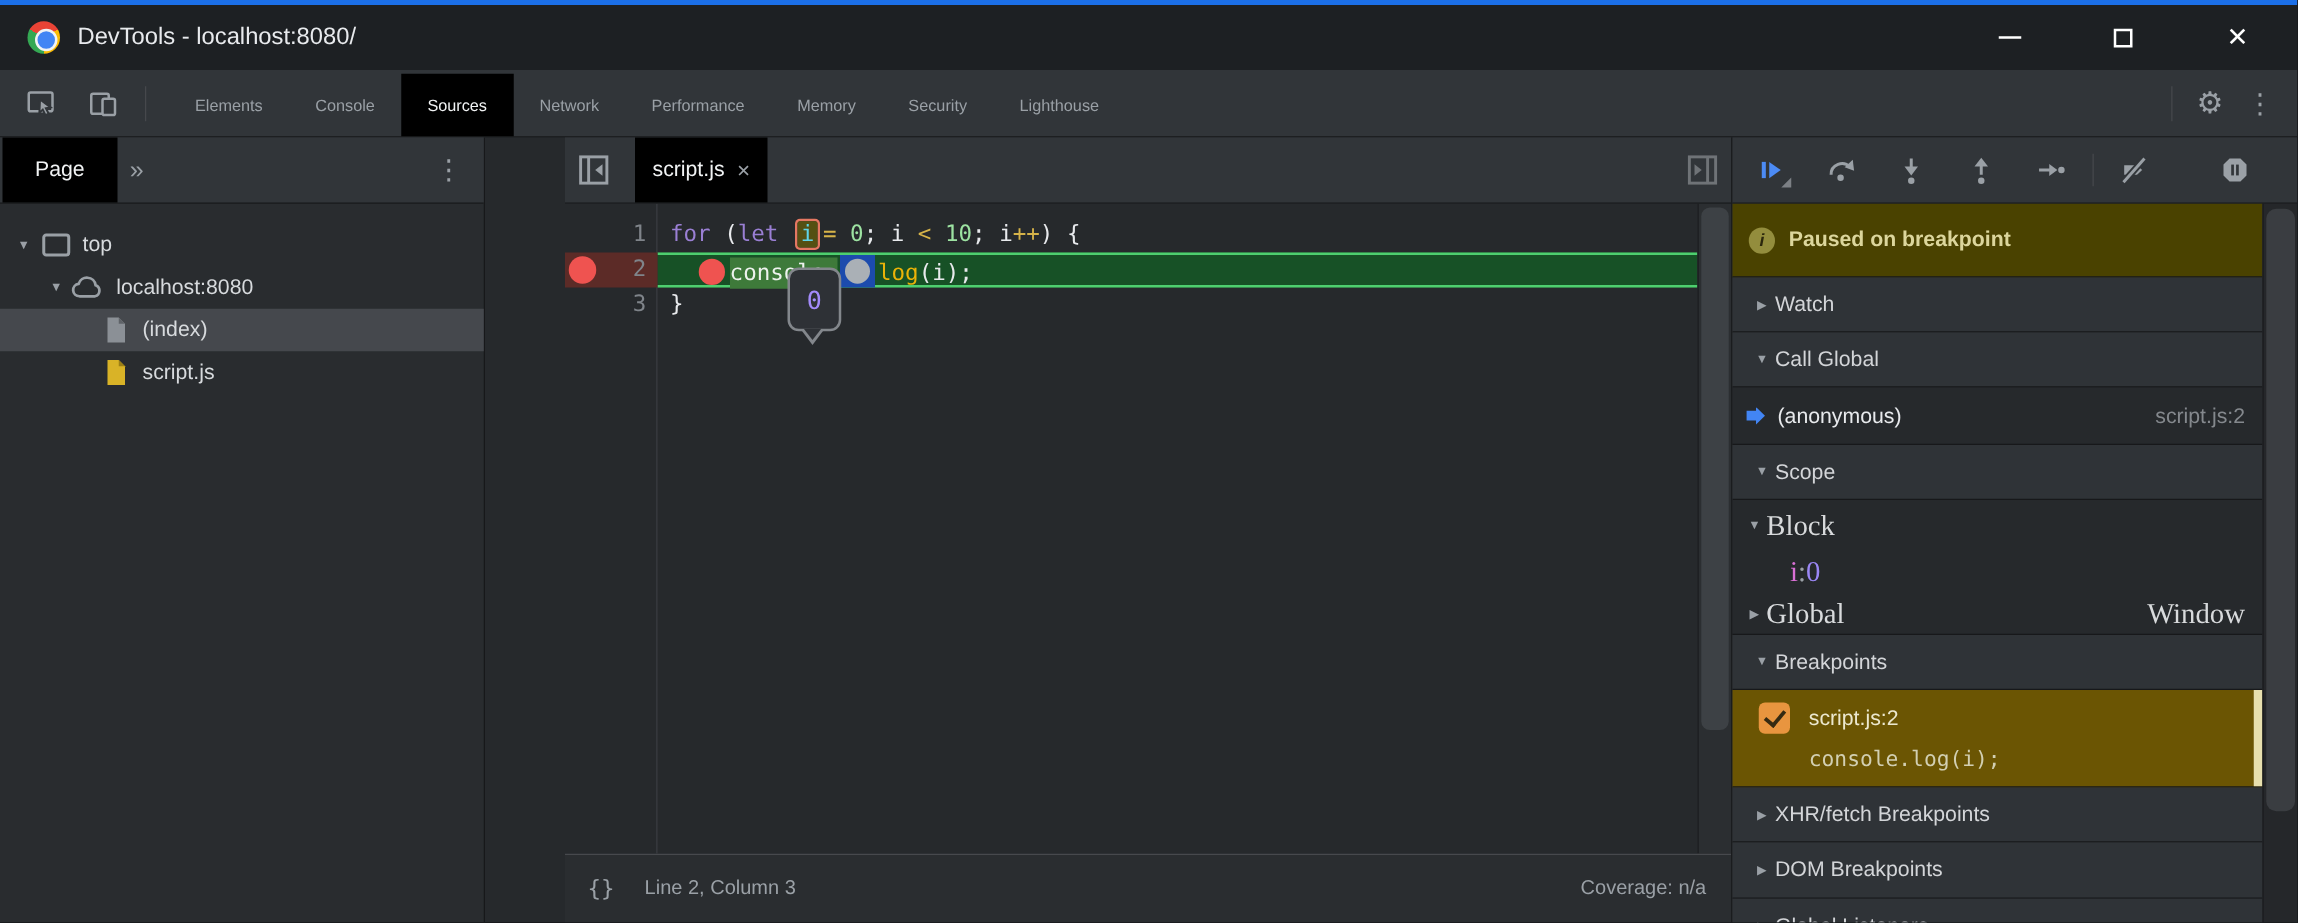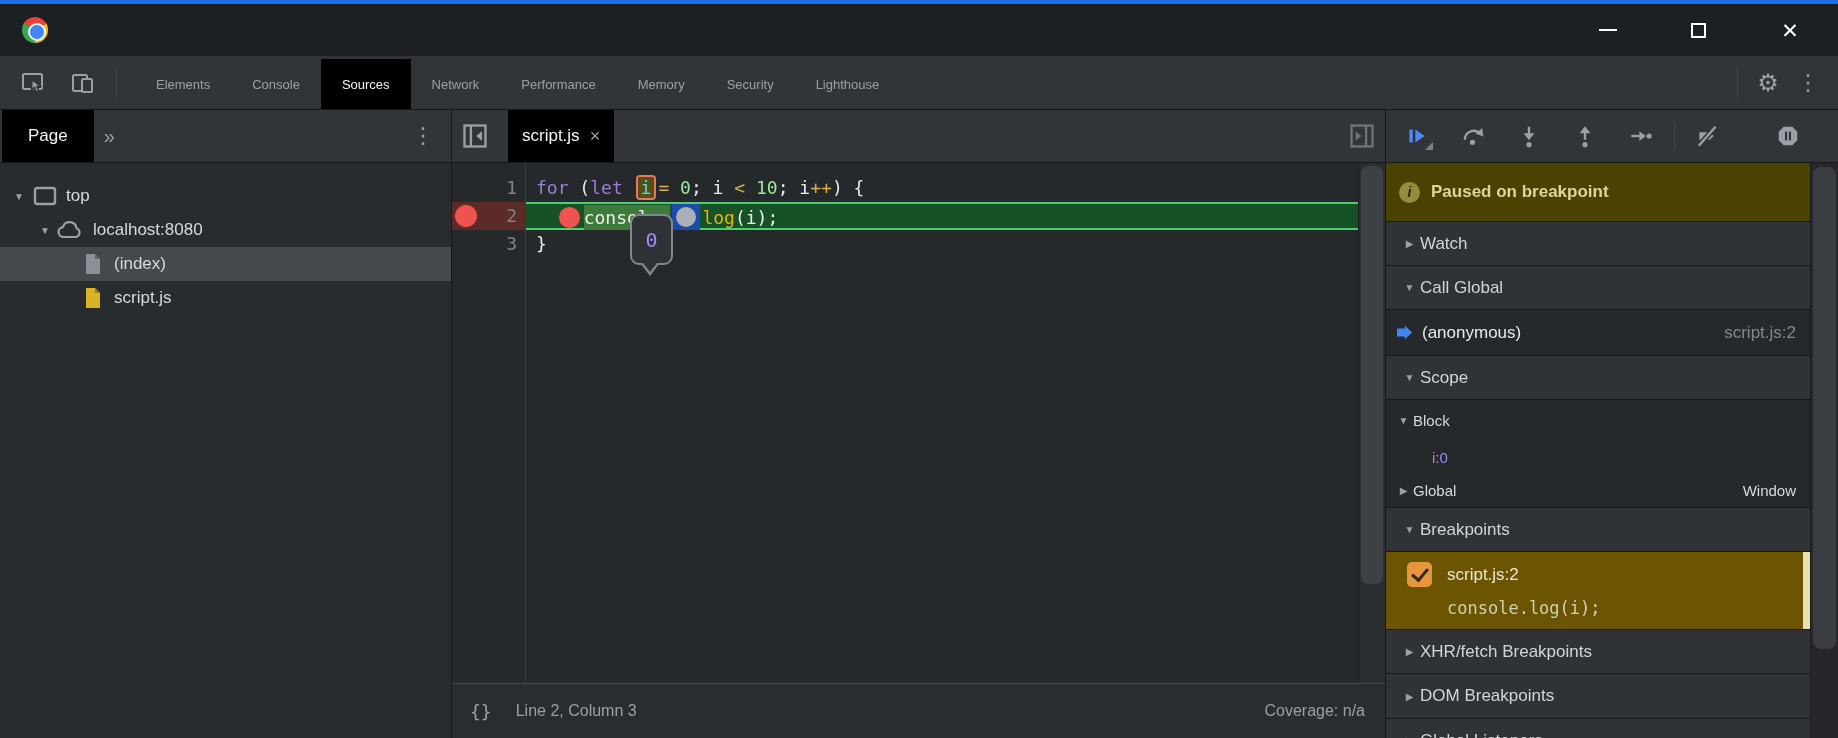--- a/index.html
+++ b/index.html
@@ -36,21 +36,21 @@
   .glyph-btn{width:40px;height:40px;display:flex;align-items:center;justify-content:center;
      color:#9aa0a6;cursor:pointer}
   .gear{font-size:24px}.kebab{font-size:22px;letter-spacing:0}
 
   
   .panels{position:absolute;left:0;top:110px;right:0;bottom:0}
   .panelbar{position:absolute;left:0;top:0;right:0;height:53px;background:#313539;
      border-bottom:1px solid #17181a;display:flex;align-items:stretch}
 
   
-  .sidebar{position:absolute;left:0;top:0;width:452px;bottom:0;background:#292c2f;border-right:1px solid #17181a}
+  .sidebar{position:absolute;left:0;top:0;width:388px;bottom:0;background:#292c2f;border-right:1px solid #17181a}
   .sb-tab{display:flex;align-items:center;padding:0 26px;font-size:17px;color:#9aa0a6;cursor:pointer}
   .sb-tab.active{background:#000;color:#f1f3f4;margin-left:2px}
   .more-tabs{display:flex;align-items:center;color:#9aa0a6;font-size:20px;padding:0 10px;cursor:pointer}
   .sb-kebab{margin-left:auto;margin-right:8px;align-self:center}
   .tree{position:absolute;left:0;top:53px;right:0;bottom:0;padding-top:16px;font-size:17px}
   .tree-row{height:34px;display:flex;align-items:center;color:#d7dadd;cursor:pointer;position:relative}
   .tree-row.selected{background:#45484d}
   .tri{font-size:10px;color:#9aa0a6;width:14px;text-align:center;flex-shrink:0}
   .tree-ic{flex-shrink:0;display:flex;align-items:center;justify-content:center}
 
@@ -116,21 +116,21 @@
   .rp-banner{height:59px;background:#4a4200;padding-left:13px;gap:11px}
   .rp-banner .info-ic{width:21px;height:21px;border-radius:50%;background:#938d3d;color:#2b270c;
       font-weight:bold;font-size:14px;display:flex;align-items:center;justify-content:center;font-style:italic}
   .rp-banner .btext{font-weight:bold;font-size:17px;color:#dcd69c}
   .rp-header{height:44px;background:#2f3337;padding-left:13px;font-size:17px;color:#d3d5d8;cursor:pointer}
   .rp-header .tri{width:21px}
   .rp-frame{height:46px;padding-left:11px;font-size:17px;cursor:pointer}
   .cs-arrow{width:15px;height:14px;background:#4285f4;margin-right:10px;flex-shrink:0;
       clip-path:polygon(0 22%,52% 22%,52% 0,100% 50%,52% 100%,52% 78%,0 78%)}
   .cs-loc{margin-left:auto;padding-right:14px;color:#84888d}
-  .mono{font-family:Liberation Sans, sans-serif;font-size:15px;color:#d8dadc}
+  .mono{font-family:Liberation Serif, serif;font-size:23px;color:#d8dadc}
   .rp-scope-row{height:41px;padding-left:8px;cursor:pointer}
   .rp-scope-row.sub{height:33px;padding-left:46px;cursor:default}
   .rp-scope-row.global{height:34px}
   .rp-scope-row .tri{width:19px}
   .scope-val-r{margin-left:auto;padding-right:14px}
   .var-name{color:#da70d6}.var-sep{color:#9aa0a6}.var-val{color:#9b87f5}
   .rp-bp-item{height:78px;background:#6b5503;flex-direction:column;align-items:stretch;justify-content:center;cursor:pointer}
   .bp-line1{display:flex;align-items:center;padding-left:21px;height:34px}
   .bp-check{width:25px;height:25px;border-radius:5px;background:#e8953f;position:relative;margin-right:15px;cursor:pointer}
   .bp-check::after{content:"";position:absolute;left:8px;top:3px;width:7px;height:13px;
@@ -145,20 +145,21 @@
   .rp-thumb{position:absolute;left:2px;right:2px;top:4px;height:482px;border-radius:8px;background:#3a3d41;cursor:pointer}
 </style>
 </head>
 <body>
 
 <div class="app">
 
   <div class="titlebar">
     <div class="stripe"></div>
     <div class="chrome-logo"></div>
+    <div class="title-text">DevTools - localhost:8080/</div>
     <div class="win-btn wb-min">
         <i></i>
       </div>
     <div class="win-btn wb-max">
         <i></i>
       </div>
     <div class="win-btn wb-close">
         <span>✕</span>
       </div>
   </div>

